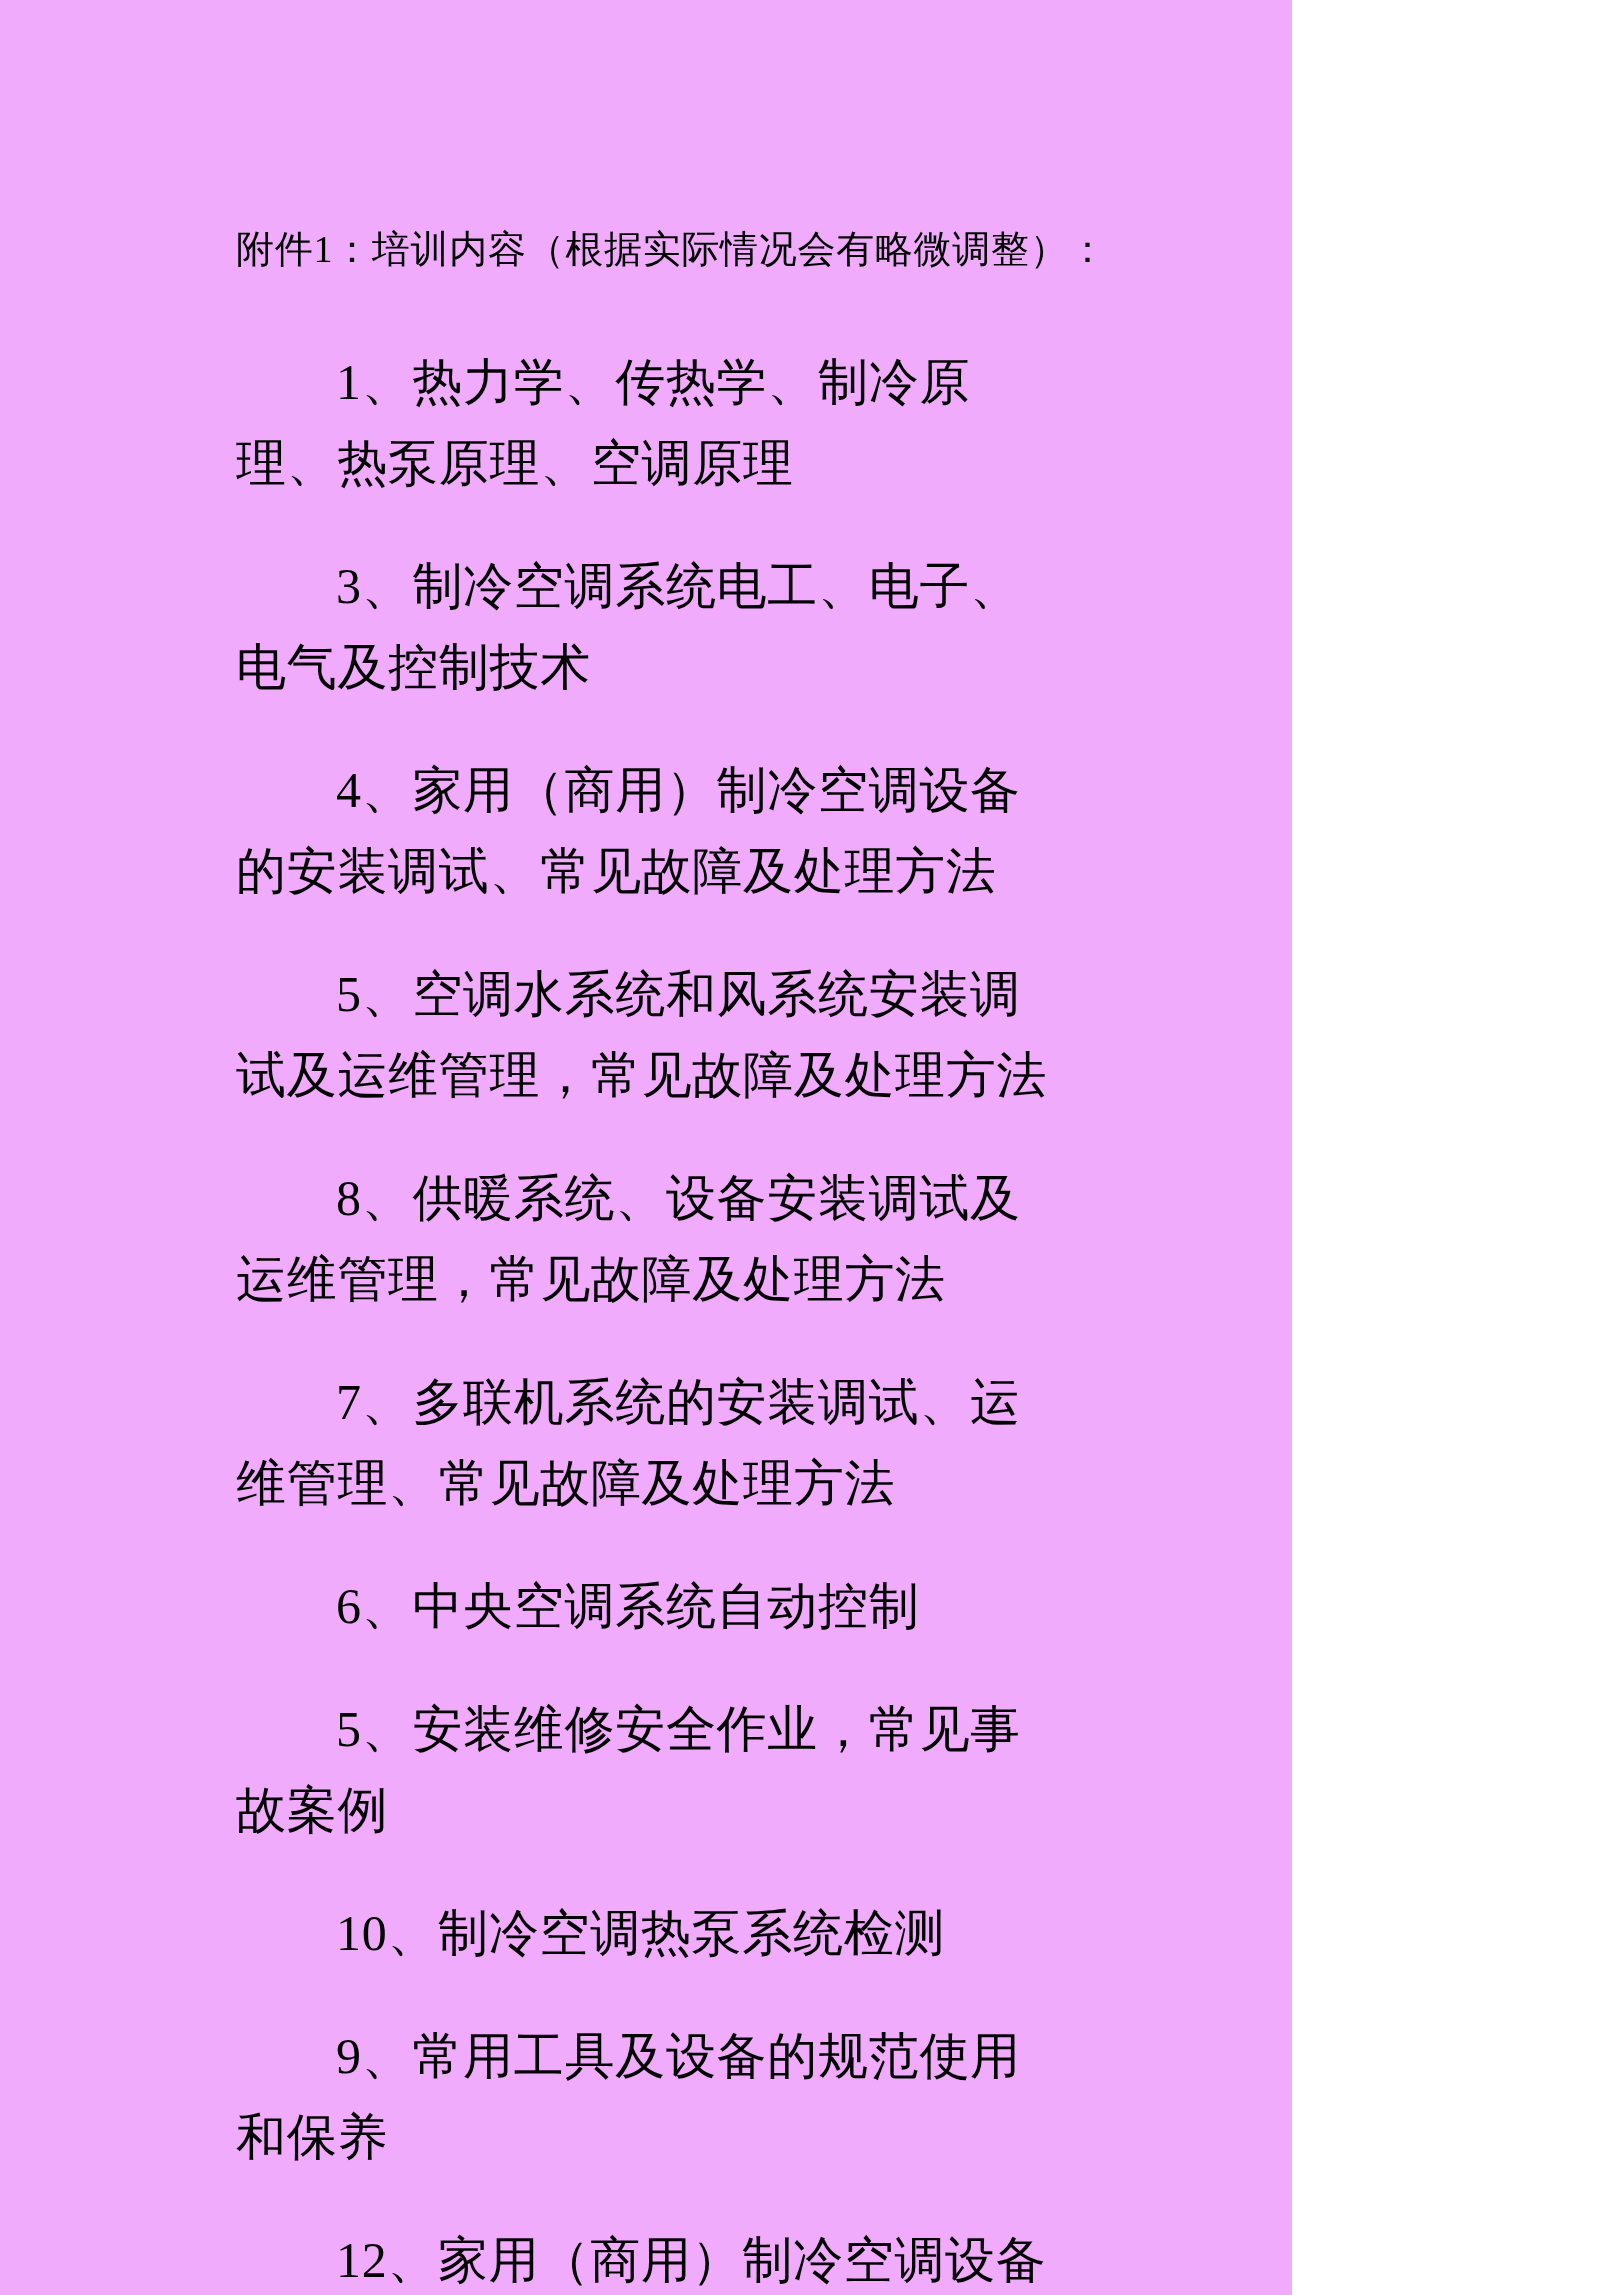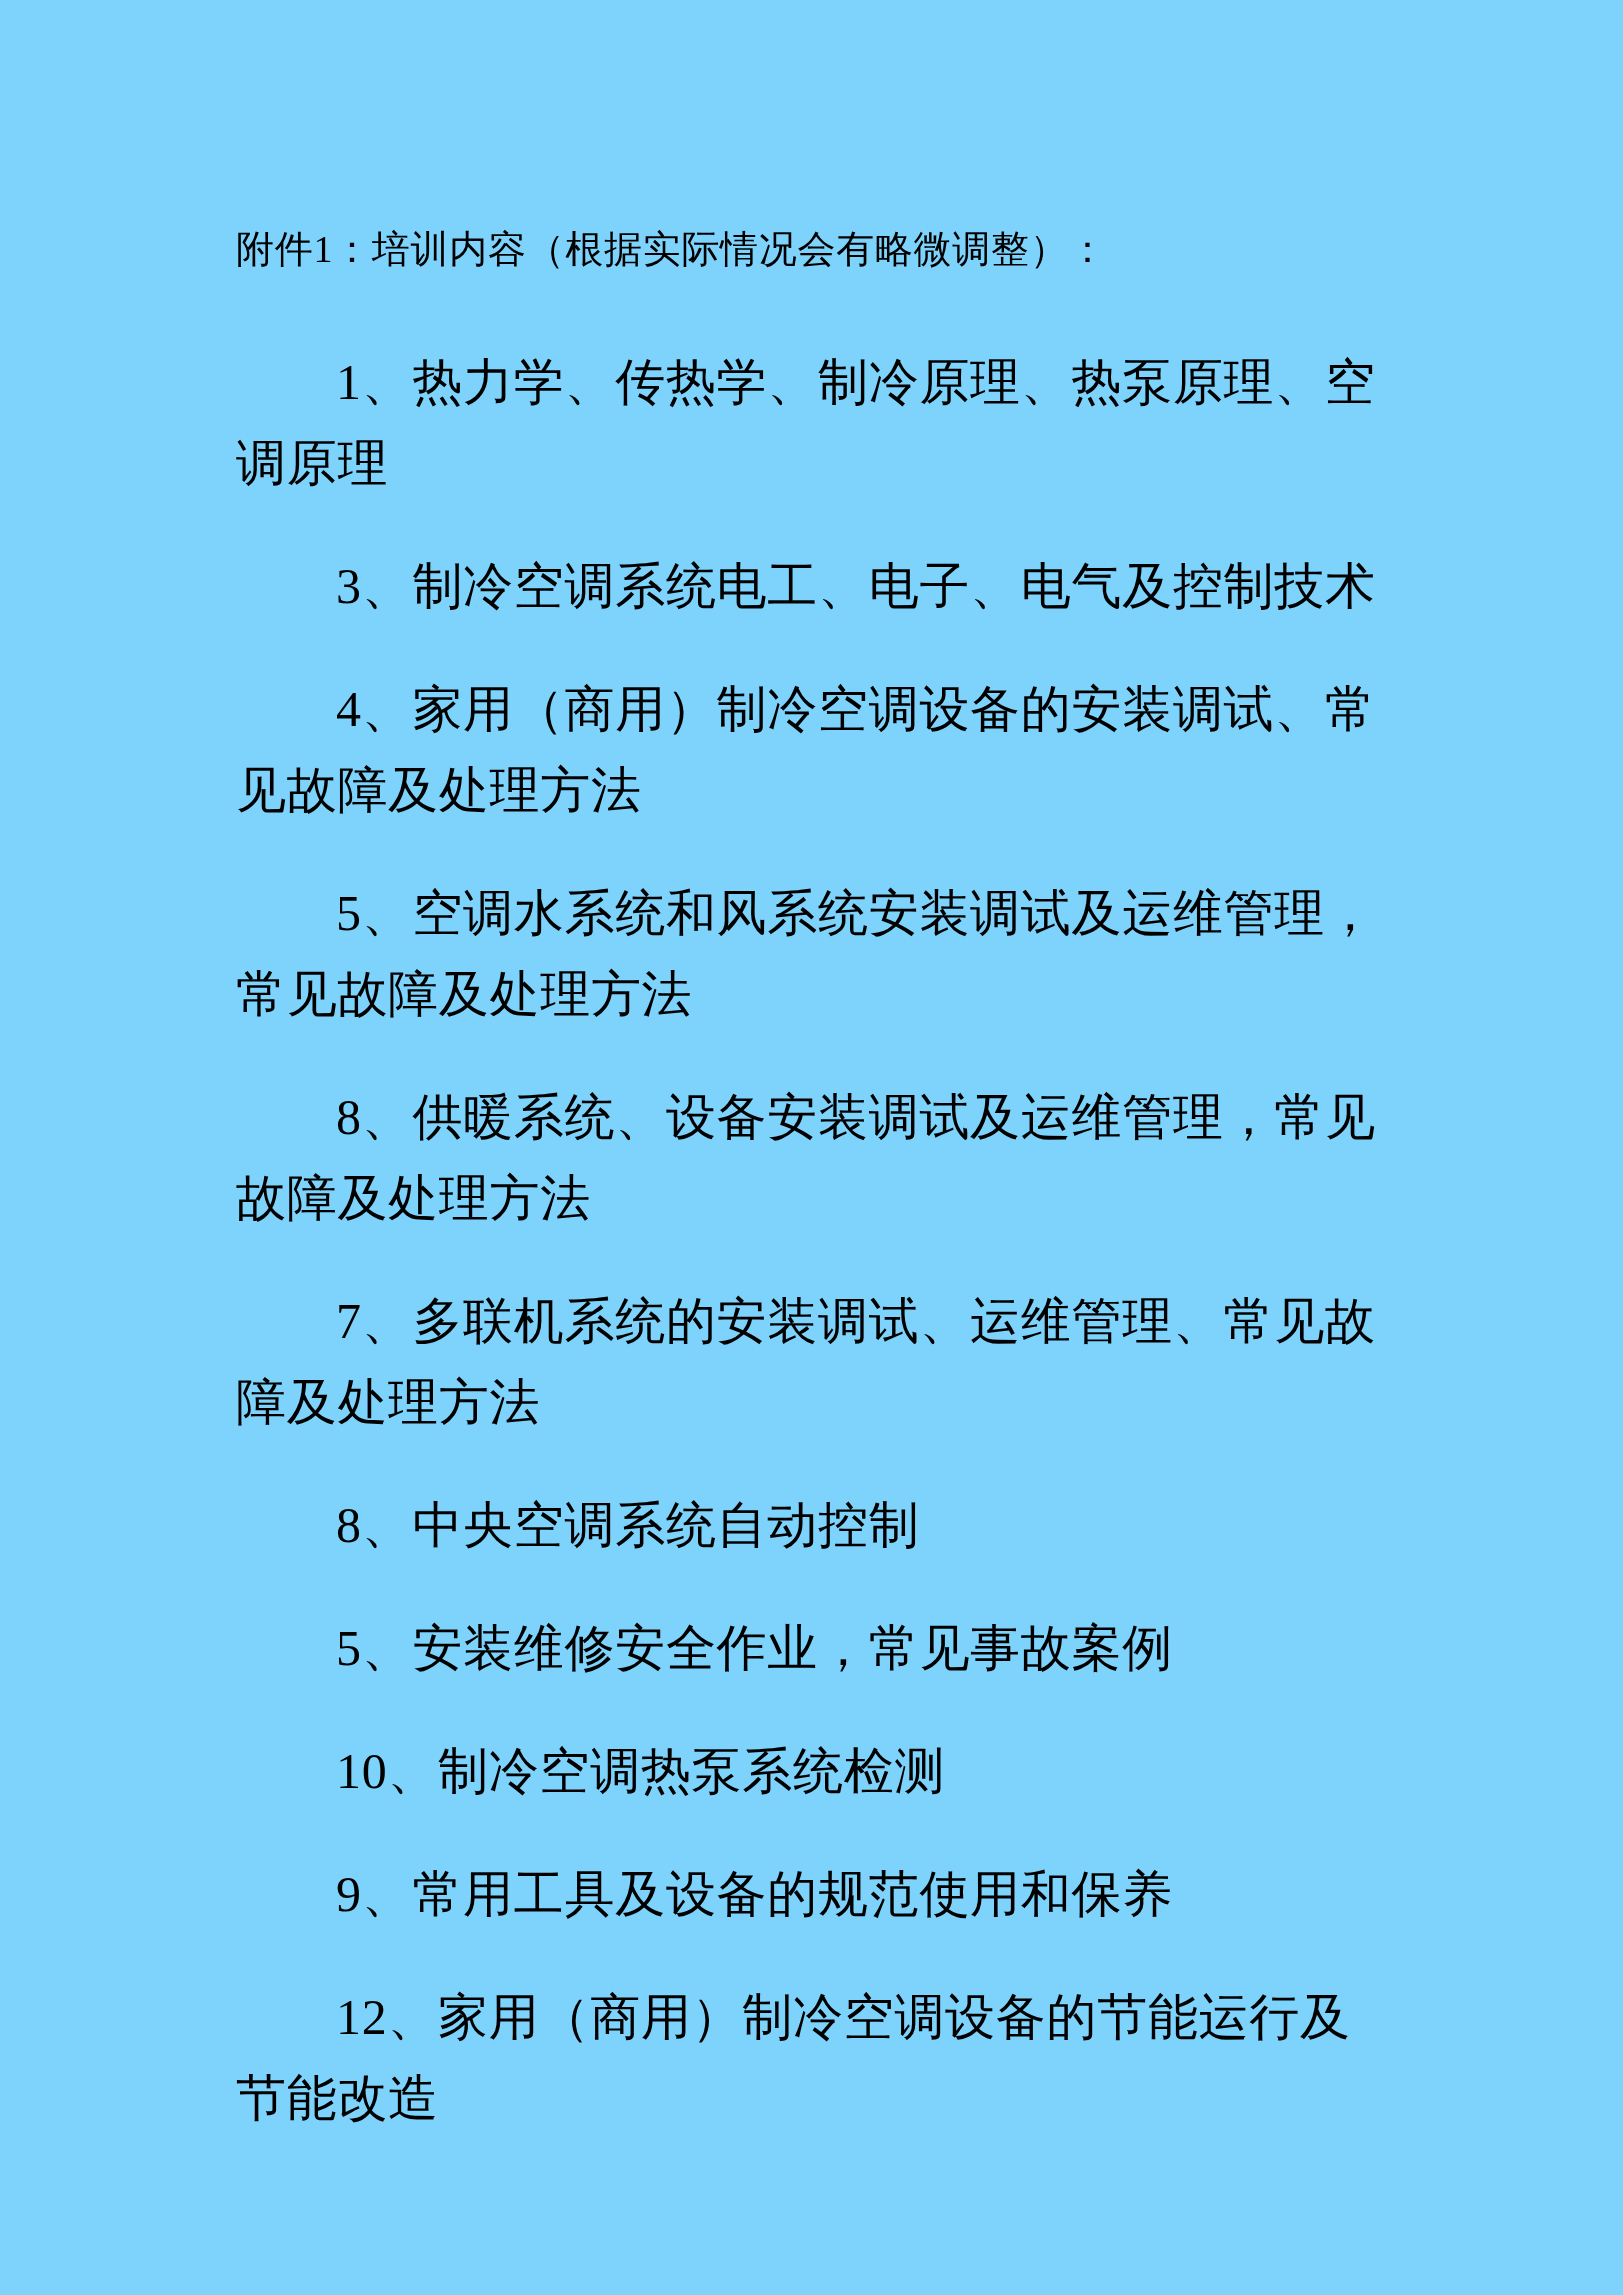--- a/index.html
+++ b/index.html
@@ -3,23 +3,23 @@
 <meta charset="utf-8">
 <style>
   html, body {
     margin: 0;
     padding: 0;
     background: #ffffff;
   }
   .page {
     position: relative;
     box-sizing: border-box;
-    width: 1623px;
+    width: 1292px;
     height: 2295px;
-    background: #7dd3fc;
+    background: #f0abfc;
     color: #000000;
     font-family: "Liberation Serif", "DejaVu Serif", serif;
     padding: 209px 229px 8px 236px;
     overflow: hidden;
   }
   .doc-title {
     font-size: 38px;
     font-weight: normal;
     line-height: 81px;
     margin: 0 0 52px 0;
@@ -44,19 +44,19 @@
 
 <div class="page">
   <h1 class="doc-title">附件1：培训内容（根据实际情况会有略微调整）：</h1>
 
   <p class="doc-item">1、热力学、传热学、制冷原理、热泵原理、空调原理</p>
   <p class="doc-item">3、制冷空调系统电工、电子、电气及控制技术</p>
   <p class="doc-item">4、家用（商用）制冷空调设备的安装调试、常见故障及处理方法</p>
   <p class="doc-item">5、空调水系统和风系统安装调试及运维管理，常见故障及处理方法</p>
   <p class="doc-item">8、供暖系统、设备安装调试及运维管理，常见故障及处理方法</p>
   <p class="doc-item">7、多联机系统的安装调试、运维管理、常见故障及处理方法</p>
-  <p class="doc-item">8、中央空调系统自动控制</p>
+  <p class="doc-item">6、中央空调系统自动控制</p>
   <p class="doc-item">5、安装维修安全作业，常见事故案例</p>
   <p class="doc-item">10、制冷空调热泵系统检测</p>
   <p class="doc-item">9、常用工具及设备的规范使用和保养</p>
   <p class="doc-item">12、家用（商用）制冷空调设备的节能运行及节能改造</p>
 </div>
 
 
 </body></html>

